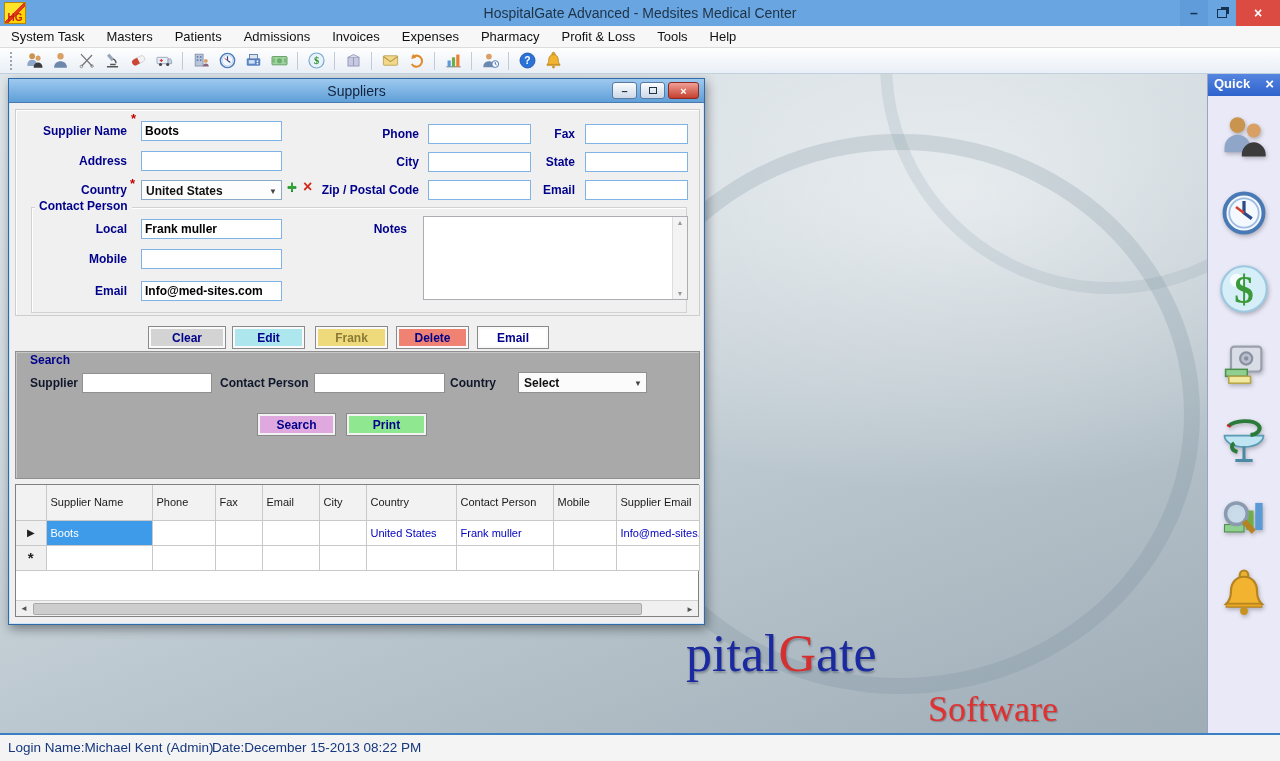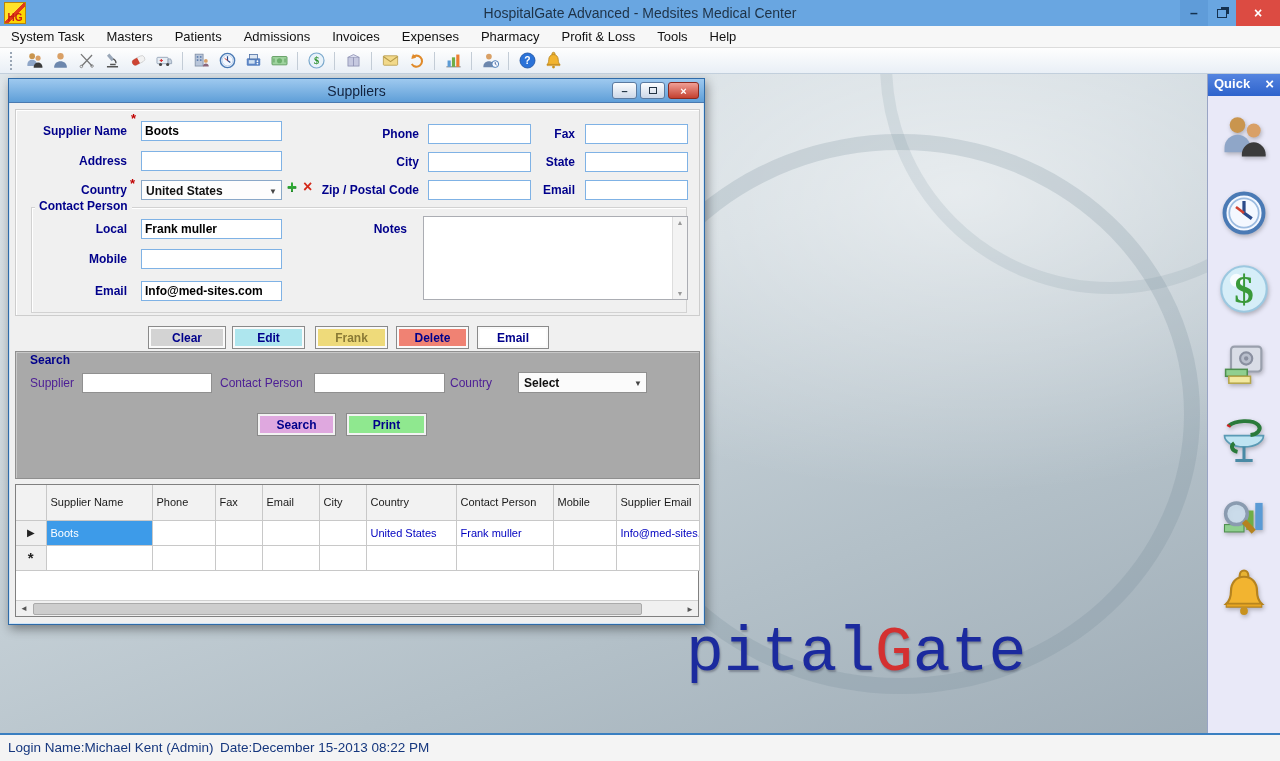--- a/index.html
+++ b/index.html
@@ -37,21 +37,21 @@
 
   
   .workspace{position:absolute;left:0;top:74px;width:1280px;height:659px;
     background:
       radial-gradient(ellipse 900px 500px at 75% 18%, rgba(255,255,255,.55), rgba(255,255,255,0) 60%),
       linear-gradient(160deg,#dfe6ea 0%,#ccd6dc 38%,#b3c0c8 70%,#9dabb5 100%);
     overflow:hidden;}
   .steth-ring{position:absolute;border-radius:50%;border:16px solid rgba(115,135,150,.22);}
   .ring-a{left:600px;top:60px;width:600px;height:560px;}
   .ring-b{left:880px;top:-240px;width:460px;height:460px;border-width:12px;border-color:rgba(120,140,155,.16);}
-  .watermark{position:absolute;left:686px;top:540px;font-family:Liberation Mono, monospace;font-size:63px;
+  .watermark{position:absolute;left:686px;top:540px;font-family:Liberation Serif, serif;font-size:52px;
     line-height:80px;color:#1b2a9e;text-shadow:1px 2px 2px rgba(40,40,60,.35);white-space:nowrap;}
   .watermark .wm-red{color:#d43030;}
   .wm-sub{position:absolute;left:928px;top:614px;font-family:"Liberation Serif",serif;font-size:36px;color:#e03030;
     text-shadow:1px 1px 1px rgba(60,20,20,.3);}
 
   
   .sw{position:absolute;left:8px;top:4px;width:697px;height:547px;background:#f0f0f0;
     border:1px solid #2f6ba8;box-shadow:2px 4px 10px rgba(0,0,0,.4), inset 0 0 0 1px #cfe4f7;}
   .sw-titlebar{position:absolute;left:0;top:0;width:100%;height:24px;
     background:linear-gradient(#9ec9ef,#5f9fd8);border-bottom:1px solid #4a7ab0;}
@@ -85,21 +85,21 @@
 
   
   .abtn{position:absolute;top:248px;height:21px;border:2px solid #fafafa;outline:1px solid #8a8a8a;
     font-family:"Liberation Sans",sans-serif;font-weight:bold;font-size:12px;color:#00008b;
     display:flex;align-items:center;justify-content:center;cursor:default;}
 
   
   .search-panel{position:absolute;left:6px;top:272px;width:685px;height:128px;background:#a9a9a9;
     border:1px solid #8f8f8f;box-shadow:inset 1px 1px 0 rgba(255,255,255,.35);}
   .sp-legend{position:absolute;left:14px;top:1px;font-weight:bold;color:#00008b;font-size:12px;}
-  .sp-label{position:absolute;font-weight:normal;color:#4c1d95;font-size:12px;white-space:nowrap;}
+  .sp-label{position:absolute;font-weight:bold;color:#0f172a;font-size:12px;white-space:nowrap;}
   .sp-input{position:absolute;height:20px;border:1px solid #909090;background:#fff;
     font-family:"Liberation Sans",sans-serif;font-weight:bold;font-size:12px;padding:0 3px;}
   .sp-dd{position:absolute;height:21px;border:1px solid #909090;background:#fbfbfb;
     font-weight:bold;font-size:12px;color:#111;padding:3px 18px 0 5px;}
   .sp-btn{position:absolute;top:62px;height:21px;border:2px solid #f2f2f2;outline:1px solid #8a8a8a;
     font-weight:bold;font-size:12px;color:#00008b;display:flex;align-items:center;justify-content:center;}
 
   
   .grid-wrap{position:absolute;left:6px;top:405px;width:684px;height:133px;background:#fff;border:1px solid #808080;}
   table.grid{border-collapse:collapse;table-layout:fixed;width:683px;}
@@ -388,20 +388,21 @@
           </svg>
         </span>
       </span>
   </div>
 
   <div class="workspace">
     <div class="steth-ring ring-a"></div>
     <div class="steth-ring ring-b"></div>
 
     <div class="watermark"><span>pital</span><span class="wm-red">G</span><span>ate</span></div>
+    <div class="wm-sub">Software</div>
 
     <div class="sw">
       <div class="sw-titlebar">
         <div class="sw-title">Suppliers</div>
         <div class="sw-btns">
           <div class="sw-btn">–</div>
           <div class="sw-btn">
               <span class="mini-box"></span>
             </div>
           <div class="sw-btn close">×</div>
@@ -582,16 +583,16 @@
             <svg viewBox="0 0 24 24">
               <use href="#sym-bell"></use>
             </svg>
           </span>
         </div>
     </div>
   </div>
 
   <div class="statusbar">
     <span class="sb-item" style="left:8px;">Login Name:Michael Kent (Admin)</span>
-    <span class="sb-item" style="left:220px;">Date:December 15-2013  08:22  PM</span>
+    <span class="sb-item" style="left:212px;">Date:December 15-2013  08:22  PM</span>
   </div>
 
 </div>
 
 </body></html>

